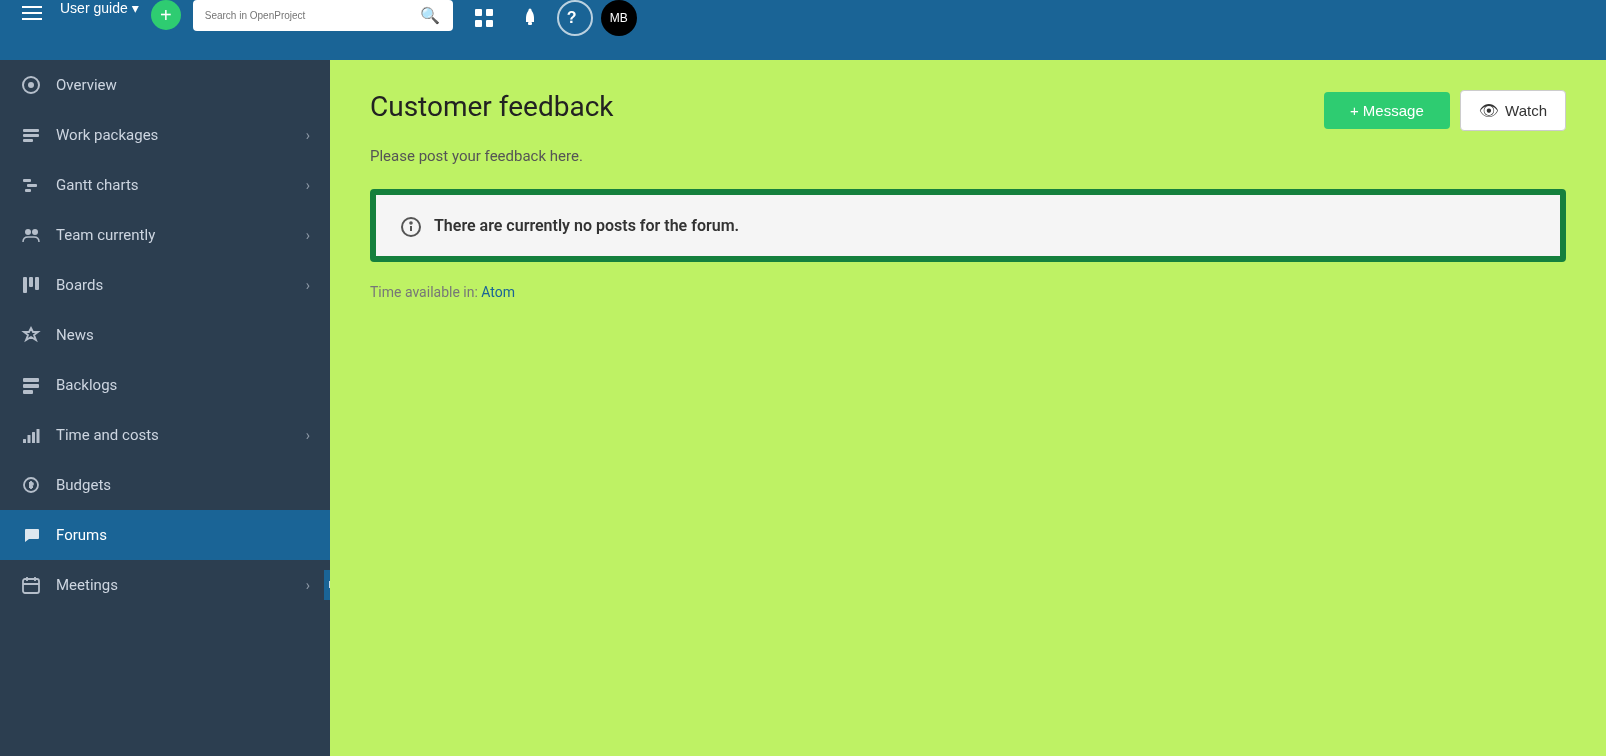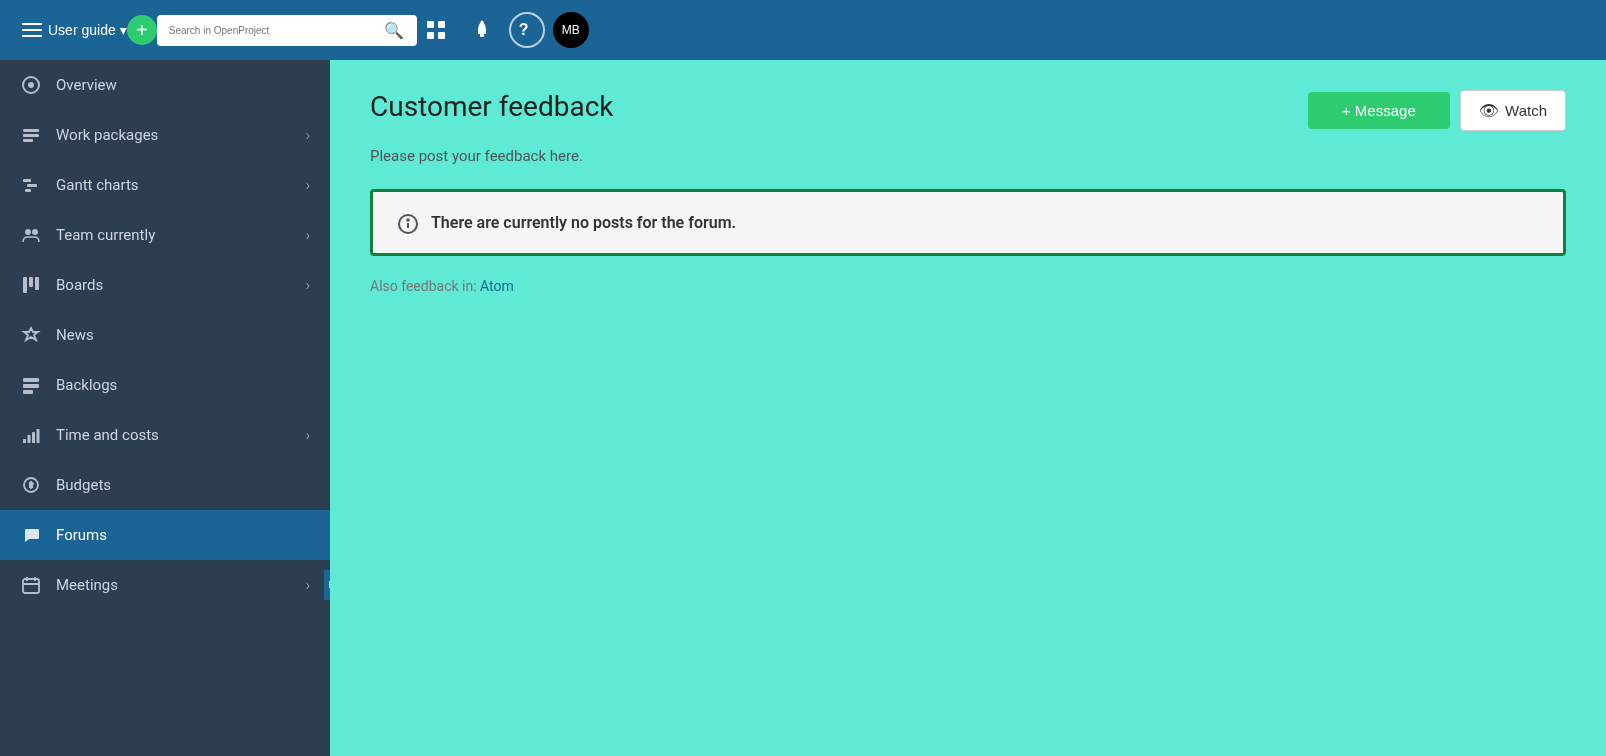--- a/index.html
+++ b/index.html
@@ -3,22 +3,23 @@
   <meta charset="utf-8">
   <style>
     * { margin: 0; padding: 0; box-sizing: border-box; }
     body { font-family: -apple-system, BlinkMacSystemFont, 'Segoe UI', Roboto, sans-serif; height: 756px; overflow: hidden; display: flex; flex-direction: column; }
 
     
     .top-nav {
       background-color: #1a6496;
       height: 60px;
       display: flex;
-      align-items: center;
+      align-items: flex-start;
       padding: 0 16px;
+      gap: 12px;
       flex-shrink: 0;
       z-index: 100;
     }
     .hamburger-btn {
       color: white;
       background: none;
       border: none;
       cursor: pointer;
       font-size: 18px;
       padding: 6px;
@@ -179,21 +180,21 @@
       align-items: center;
       justify-content: center;
       cursor: pointer;
       color: white;
       font-size: 10px;
     }
 
     
     .content {
       flex: 1;
-      background: #5eead4;
+      background: #bef264;
       overflow-y: auto;
       padding: 30px 40px;
     }
     .content-header {
       display: flex;
       align-items: flex-start;
       justify-content: space-between;
       margin-bottom: 16px;
     }
     .page-title {
@@ -204,21 +205,21 @@
     .header-actions {
       display: flex;
       gap: 10px;
       align-items: center;
     }
     .message-btn {
       background: #2ecc71;
       color: white;
       border: none;
       border-radius: 4px;
-      padding: 10px 34px;
+      padding: 10px 26px;
       font-size: 15px;
       cursor: pointer;
       display: flex;
       align-items: center;
       gap: 6px;
       font-weight: 500;
     }
     .watch-btn {
       background: white;
       color: #333;
@@ -232,21 +233,21 @@
       gap: 6px;
     }
     .subtitle {
       color: #555;
       font-size: 15px;
       margin-bottom: 24px;
       margin-top: 7px;
     }
     .notice-box {
       background: #f5f5f5;
-      border: 3px solid #15803d;
+      border: 6px solid #15803d;
       border-radius: 4px;
       padding: 18px 24px;
       display: flex;
       align-items: center;
       gap: 12px;
       margin-bottom: 20px;
     }
     .notice-icon {
       font-size: 20px;
       color: #555;
@@ -467,18 +468,18 @@
         <svg width="22" height="22" viewBox="0 0 22 22" fill="none" stroke="#555" stroke-width="2">
           <circle cx="11" cy="11" r="9"></circle>
           <line x1="11" y1="10" x2="11" y2="15"></line>
           <circle cx="11" cy="7" r="0.8" fill="#555"></circle>
         </svg>
       </span>
       <span class="notice-text">There are currently no posts for the forum.</span>
     </div>
 
     <div>
-      <span class="atom-prefix">Also feedback in: </span>
+      <span class="atom-prefix">Time available in: </span>
       <a class="atom-link" href="#">Atom</a>
     </div>
 
   </main>
 </div>
 
 </body></html>

